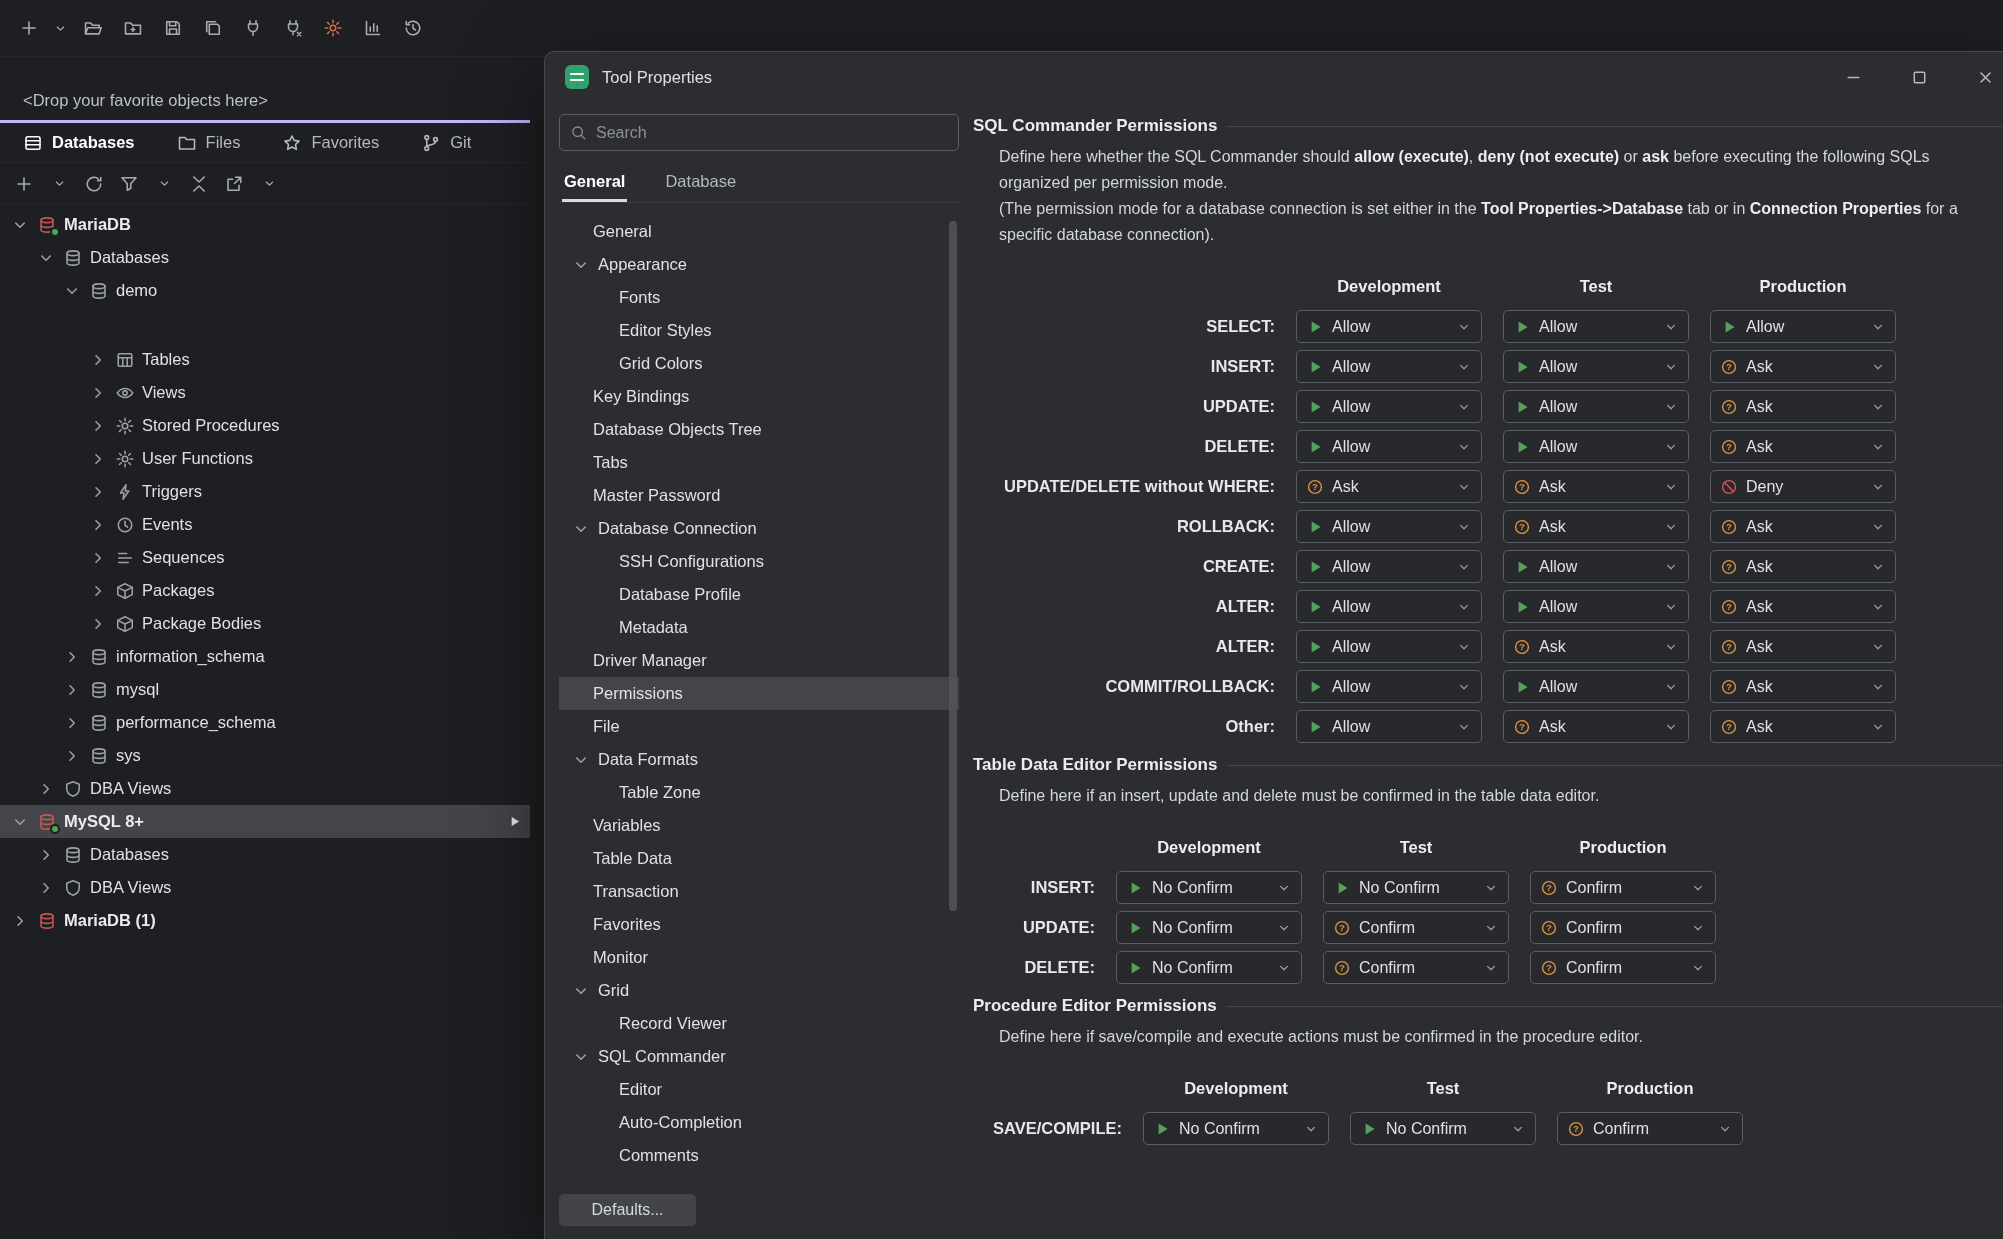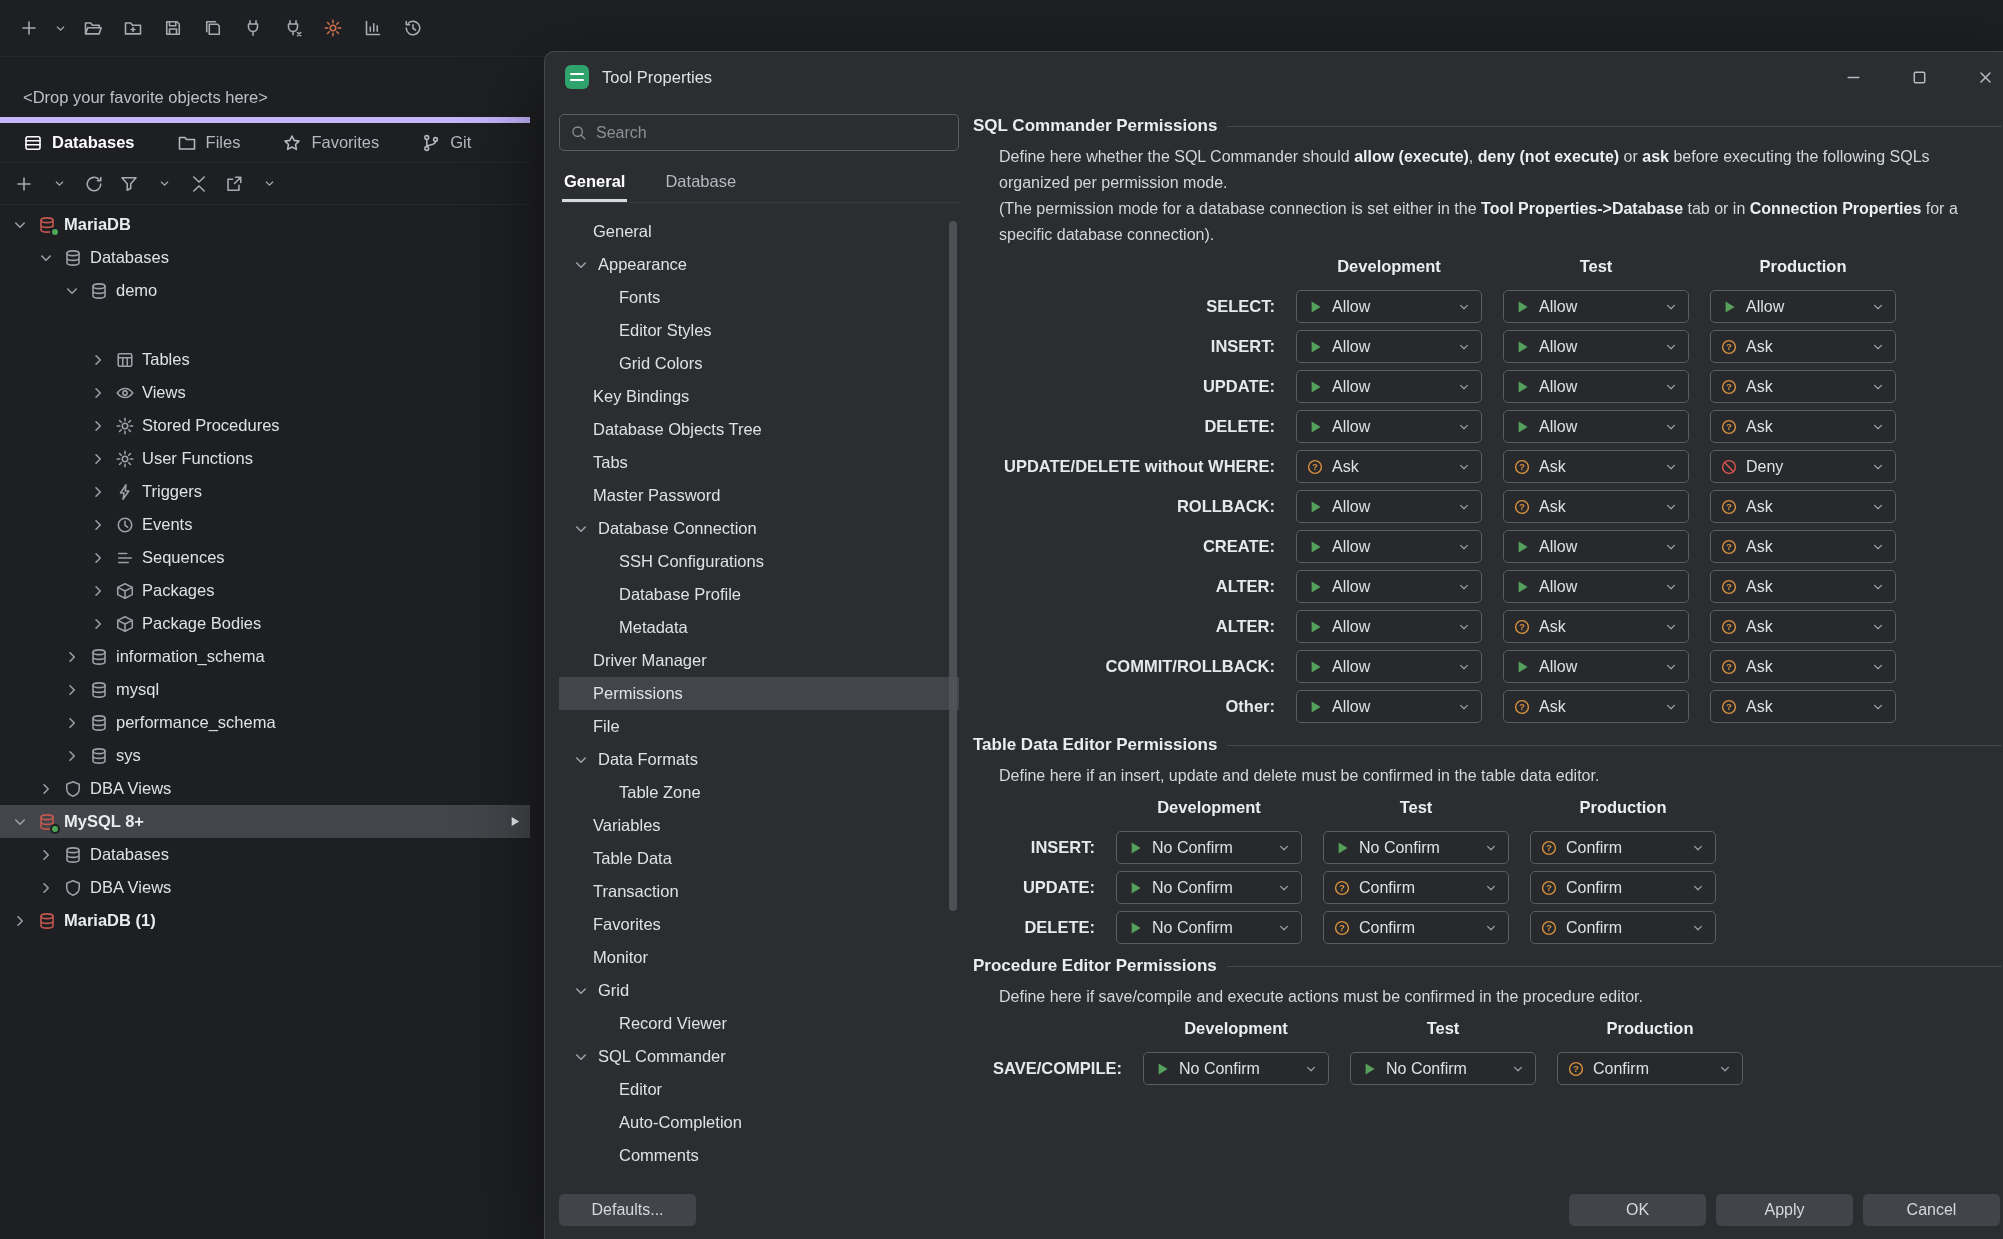--- a/index.html
+++ b/index.html
@@ -9,21 +9,21 @@
   .icon svg{width:100%;height:100%;stroke:currentColor;fill:none;stroke-width:1.25;stroke-linecap:round;stroke-linejoin:round}
 
   
   #app{position:absolute;inset:0}
   #main-toolbar{display:flex;align-items:center;height:57px;padding:0 12px;gap:7px;color:#a8abb2;border-bottom:1px solid #26282b}
   .tb-btn{display:flex;align-items:center;justify-content:center;width:33px;height:33px;border-radius:6px}
   .tb-btn.narrow{width:17px}
   .tb-btn.narrow .icon{width:15px;height:15px}
   .tb-btn.orange{color:#cd6e4f}
   #left-panel{position:absolute;top:57px;left:0;width:530px;bottom:0}
-  #drop-row{height:66px;display:flex;align-items:flex-end;padding:0 23px 10px;color:#bcc0c7;font-size:16.5px;border-bottom:6px solid #c4b5fd}
+  #drop-row{height:66px;display:flex;align-items:flex-end;padding:0 23px 10px;color:#bcc0c7;font-size:16.5px;border-bottom:3px solid #c4b5fd}
   #nav-tabs{display:flex;gap:42px;height:40px;align-items:center;padding:0 23px;color:#b4b8bf;font-size:16.5px;border-bottom:1px solid #26282b}
   .nav-tab{display:flex;gap:9px;align-items:center;height:100%}
   .nav-tab.active{color:#fff;font-weight:700}
   #tree-toolbar{display:flex;align-items:center;height:42px;padding:0 9px;gap:5px;color:#a8abb2;border-bottom:1px solid #26282b}
   #tree-toolbar .tb-btn{width:30px;height:30px}
   #tree{padding-top:3px;font-size:16.5px}
   .tree-row{display:flex;align-items:center;height:33px;gap:7px;white-space:nowrap;width:530px}
   .tree-row.selected{background:#43454a}
   .tree-row .chev{color:#9da0a8;width:20px}
   .tree-ic{position:relative;display:inline-flex;color:#9da0a8}
@@ -55,21 +55,21 @@
   .set-row .chev{color:#9da0a8;width:20px}
   #settings-scroll{position:absolute;right:2px;top:6px;width:8px;height:690px;background:#53565c;border-radius:4px;opacity:.85}
 
   #dlg-right{position:absolute;left:428px;top:50px;right:14px;bottom:58px;overflow:hidden;padding-top:14px}
   .section + .section{margin-top:12px}
   .sec-head{display:flex;align-items:center;gap:10px;margin-bottom:8px}
   .sec-title{font-size:17px;font-weight:700;color:#ebedf0;white-space:nowrap}
   .sec-rule{flex:1;height:1px;background:#46484d}
   .sec-desc{margin:0 0 4px 26px;font-size:16px;line-height:26px;color:#d3d6db;max-width:990px}
   .sec-desc .b{font-weight:700;color:#eceef1}
-  .perm-grid{display:grid;grid-template-columns:var(--lw) 186px 186px 186px;column-gap:21px;row-gap:7px;align-items:center;margin-top:4px}
+  .perm-grid{display:grid;grid-template-columns:var(--lw) 186px 186px 186px;column-gap:21px;row-gap:7px;align-items:center;margin-top:24px}
   .g0{--lw:302px}.g1{--lw:122px}.g2{--lw:149px}
   .col-head{text-align:center;font-weight:700;font-size:16.5px;color:#ebedf0;padding:5px 0 7px}
   .row-label{text-align:right;font-weight:700;font-size:16.5px;color:#e6e8eb;white-space:nowrap}
   .dropdown{display:flex;align-items:center;gap:8px;height:33px;background:#27292c;border:1px solid #5a5d63;border-radius:5px;padding:0 9px;font-size:16px}
   .dropdown .icon:first-child{width:18px;height:18px}
   .dd-text{flex:1;color:#dfe1e5;white-space:nowrap;overflow:hidden}
   .dd-chev{color:#9da0a8;width:16px!important;height:16px!important}
   .st-green{color:#55a05a}.st-orange{color:#d8913e}.st-red{color:#dd5450}
   #right-scroll{position:absolute;right:3px;top:58px;width:8px;height:84px;background:#53565c;border-radius:4px;opacity:.85}
 
@@ -1441,19 +1441,14 @@
                   </svg>
                 </span>
               </div>
             </div>
           </div>
         </div>
     </div>
     <div id="right-scroll"></div>
 
     <button id="defaults-btn" class="ftr-btn">Defaults...</button>
-    <div id="footer-btns">
-      <button class="ftr-btn">OK</button>
-      <button class="ftr-btn">Apply</button>
-      <button class="ftr-btn">Cancel</button>
-    </div>
   </div>
 </div>
 
 </body></html>

